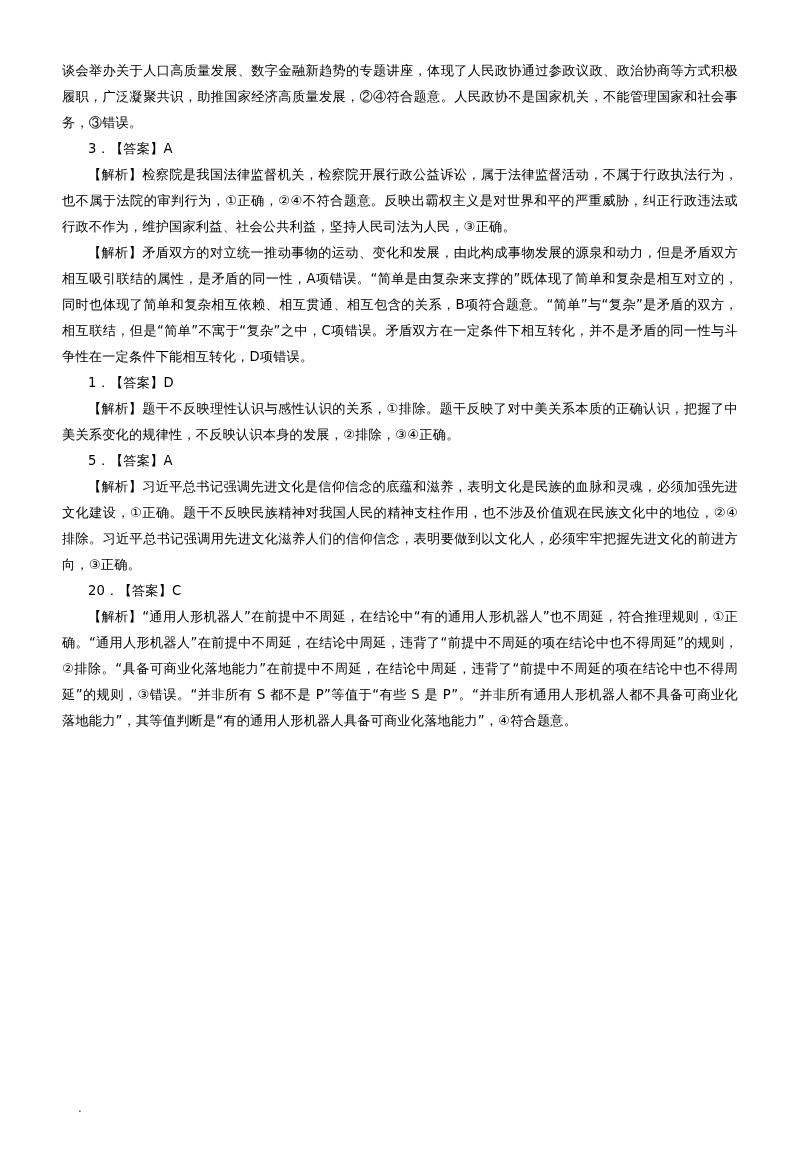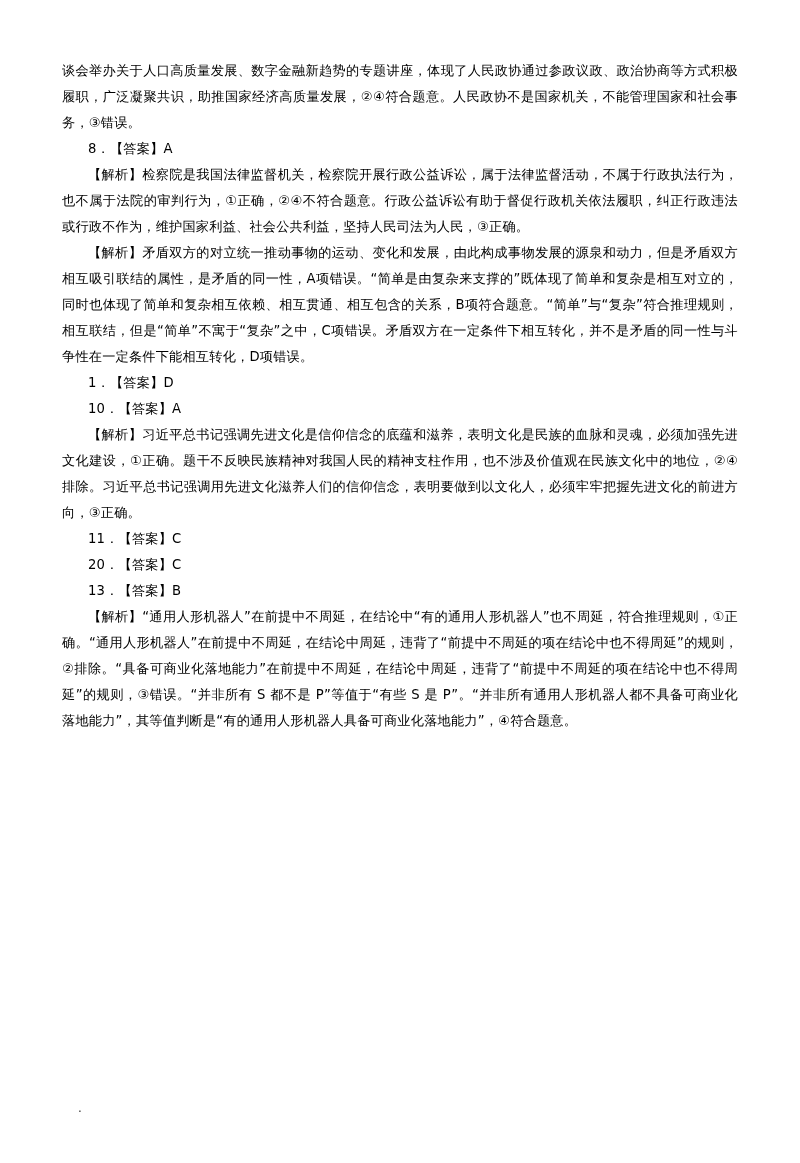--- a/index.html
+++ b/index.html
@@ -25,20 +25,21 @@
   .para {
     font-size: 13.2px;
     line-height: 26px;
     text-align: justify;
     text-justify: inter-ideograph;
     margin: 0 0 0 0;
     letter-spacing: 0.2px;
   }
   .cont {
     text-indent: 0;
+    font-family: Liberation Serif, serif;
   }
   .ans {
     text-indent: 26px;
   }
   .exp {
     text-indent: 26px;
   }
   .footer-dot {
     position: absolute;
     left: 78px;
@@ -46,25 +47,24 @@
     font-size: 12px;
     color: #333;
   }
 </style>
 </head>
 <body>
 
 <div class="page">
 
   <p class="para cont">谈会举办关于人口高质量发展、数字金融新趋势的专题讲座，体现了人民政协通过参政议政、政治协商等方式积极履职，广泛凝聚共识，助推国家经济高质量发展，②④符合题意。人民政协不是国家机关，不能管理国家和社会事务，③错误。</p>
-  <p class="para ans">8．【答案】A</p>
-  <p class="para exp">【解析】检察院是我国法律监督机关，检察院开展行政公益诉讼，属于法律监督活动，不属于行政执法行为，也不属于法院的审判行为，①正确，②④不符合题意。行政公益诉讼有助于督促行政机关依法履职，纠正行政违法或行政不作为，维护国家利益、社会公共利益，坚持人民司法为人民，③正确。</p>
-  <p class="para exp">【解析】矛盾双方的对立统一推动事物的运动、变化和发展，由此构成事物发展的源泉和动力，但是矛盾双方相互吸引联结的属性，是矛盾的同一性，A项错误。“简单是由复杂来支撑的”既体现了简单和复杂是相互对立的，同时也体现了简单和复杂相互依赖、相互贯通、相互包含的关系，B项符合题意。“简单”与“复杂”符合推理规则，相互联结，但是“简单”不寓于“复杂”之中，C项错误。矛盾双方在一定条件下相互转化，并不是矛盾的同一性与斗争性在一定条件下能相互转化，D项错误。</p>
+  <p class="para ans">3．【答案】A</p>
+  <p class="para exp">【解析】检察院是我国法律监督机关，检察院开展行政公益诉讼，属于法律监督活动，不属于行政执法行为，也不属于法院的审判行为，①正确，②④不符合题意。反映出霸权主义是对世界和平的严重威胁，纠正行政违法或行政不作为，维护国家利益、社会公共利益，坚持人民司法为人民，③正确。</p>
+  <p class="para exp">【解析】矛盾双方的对立统一推动事物的运动、变化和发展，由此构成事物发展的源泉和动力，但是矛盾双方相互吸引联结的属性，是矛盾的同一性，A项错误。“简单是由复杂来支撑的”既体现了简单和复杂是相互对立的，同时也体现了简单和复杂相互依赖、相互贯通、相互包含的关系，B项符合题意。“简单”与“复杂”是矛盾的双方，相互联结，但是“简单”不寓于“复杂”之中，C项错误。矛盾双方在一定条件下相互转化，并不是矛盾的同一性与斗争性在一定条件下能相互转化，D项错误。</p>
   <p class="para ans">1．【答案】D</p>
-  <p class="para ans">10．【答案】A</p>
+  <p class="para exp">【解析】题干不反映理性认识与感性认识的关系，①排除。题干反映了对中美关系本质的正确认识，把握了中美关系变化的规律性，不反映认识本身的发展，②排除，③④正确。</p>
+  <p class="para ans">5．【答案】A</p>
   <p class="para exp">【解析】习近平总书记强调先进文化是信仰信念的底蕴和滋养，表明文化是民族的血脉和灵魂，必须加强先进文化建设，①正确。题干不反映民族精神对我国人民的精神支柱作用，也不涉及价值观在民族文化中的地位，②④排除。习近平总书记强调用先进文化滋养人们的信仰信念，表明要做到以文化人，必须牢牢把握先进文化的前进方向，③正确。</p>
-  <p class="para ans">11．【答案】C</p>
   <p class="para ans">20．【答案】C</p>
-  <p class="para ans">13．【答案】B</p>
   <p class="para exp">【解析】“通用人形机器人”在前提中不周延，在结论中“有的通用人形机器人”也不周延，符合推理规则，①正确。“通用人形机器人”在前提中不周延，在结论中周延，违背了“前提中不周延的项在结论中也不得周延”的规则，②排除。“具备可商业化落地能力”在前提中不周延，在结论中周延，违背了“前提中不周延的项在结论中也不得周延”的规则，③错误。“并非所有 S 都不是 P”等值于“有些 S 是 P”。“并非所有通用人形机器人都不具备可商业化落地能力”，其等值判断是“有的通用人形机器人具备可商业化落地能力”，④符合题意。</p>
 
   <div class="footer-dot">.</div>
 </div>
 
 </body></html>

